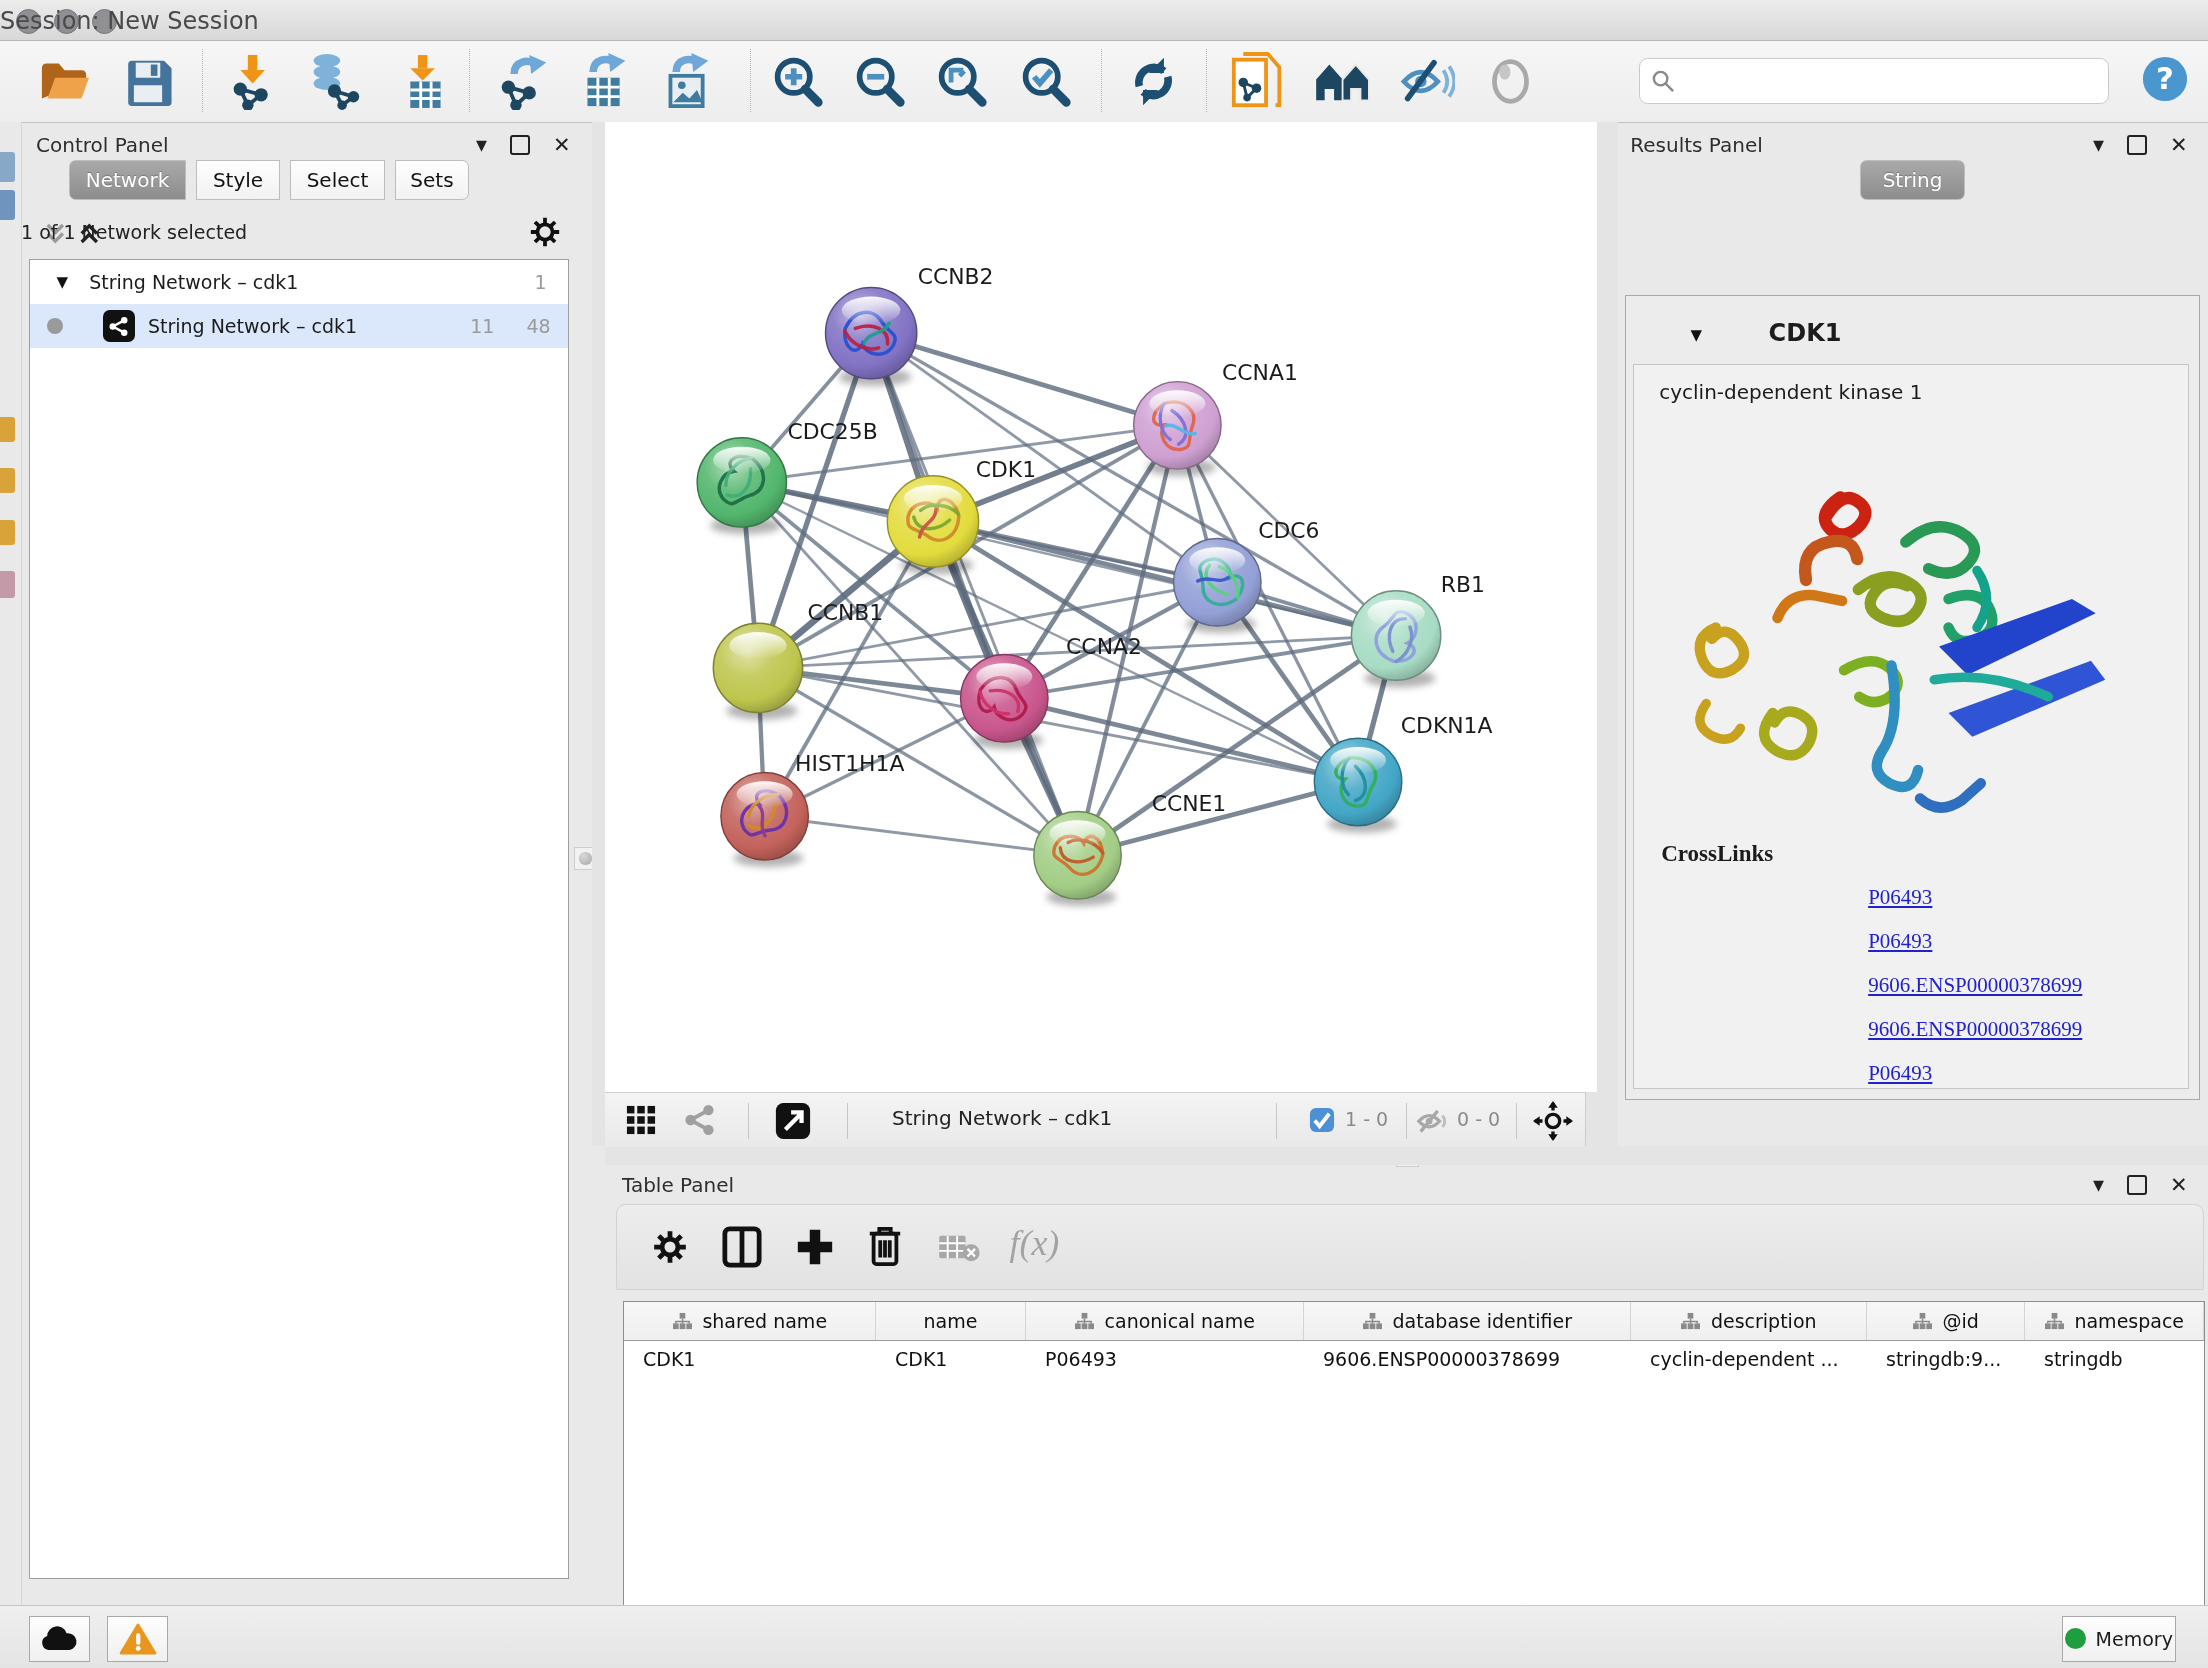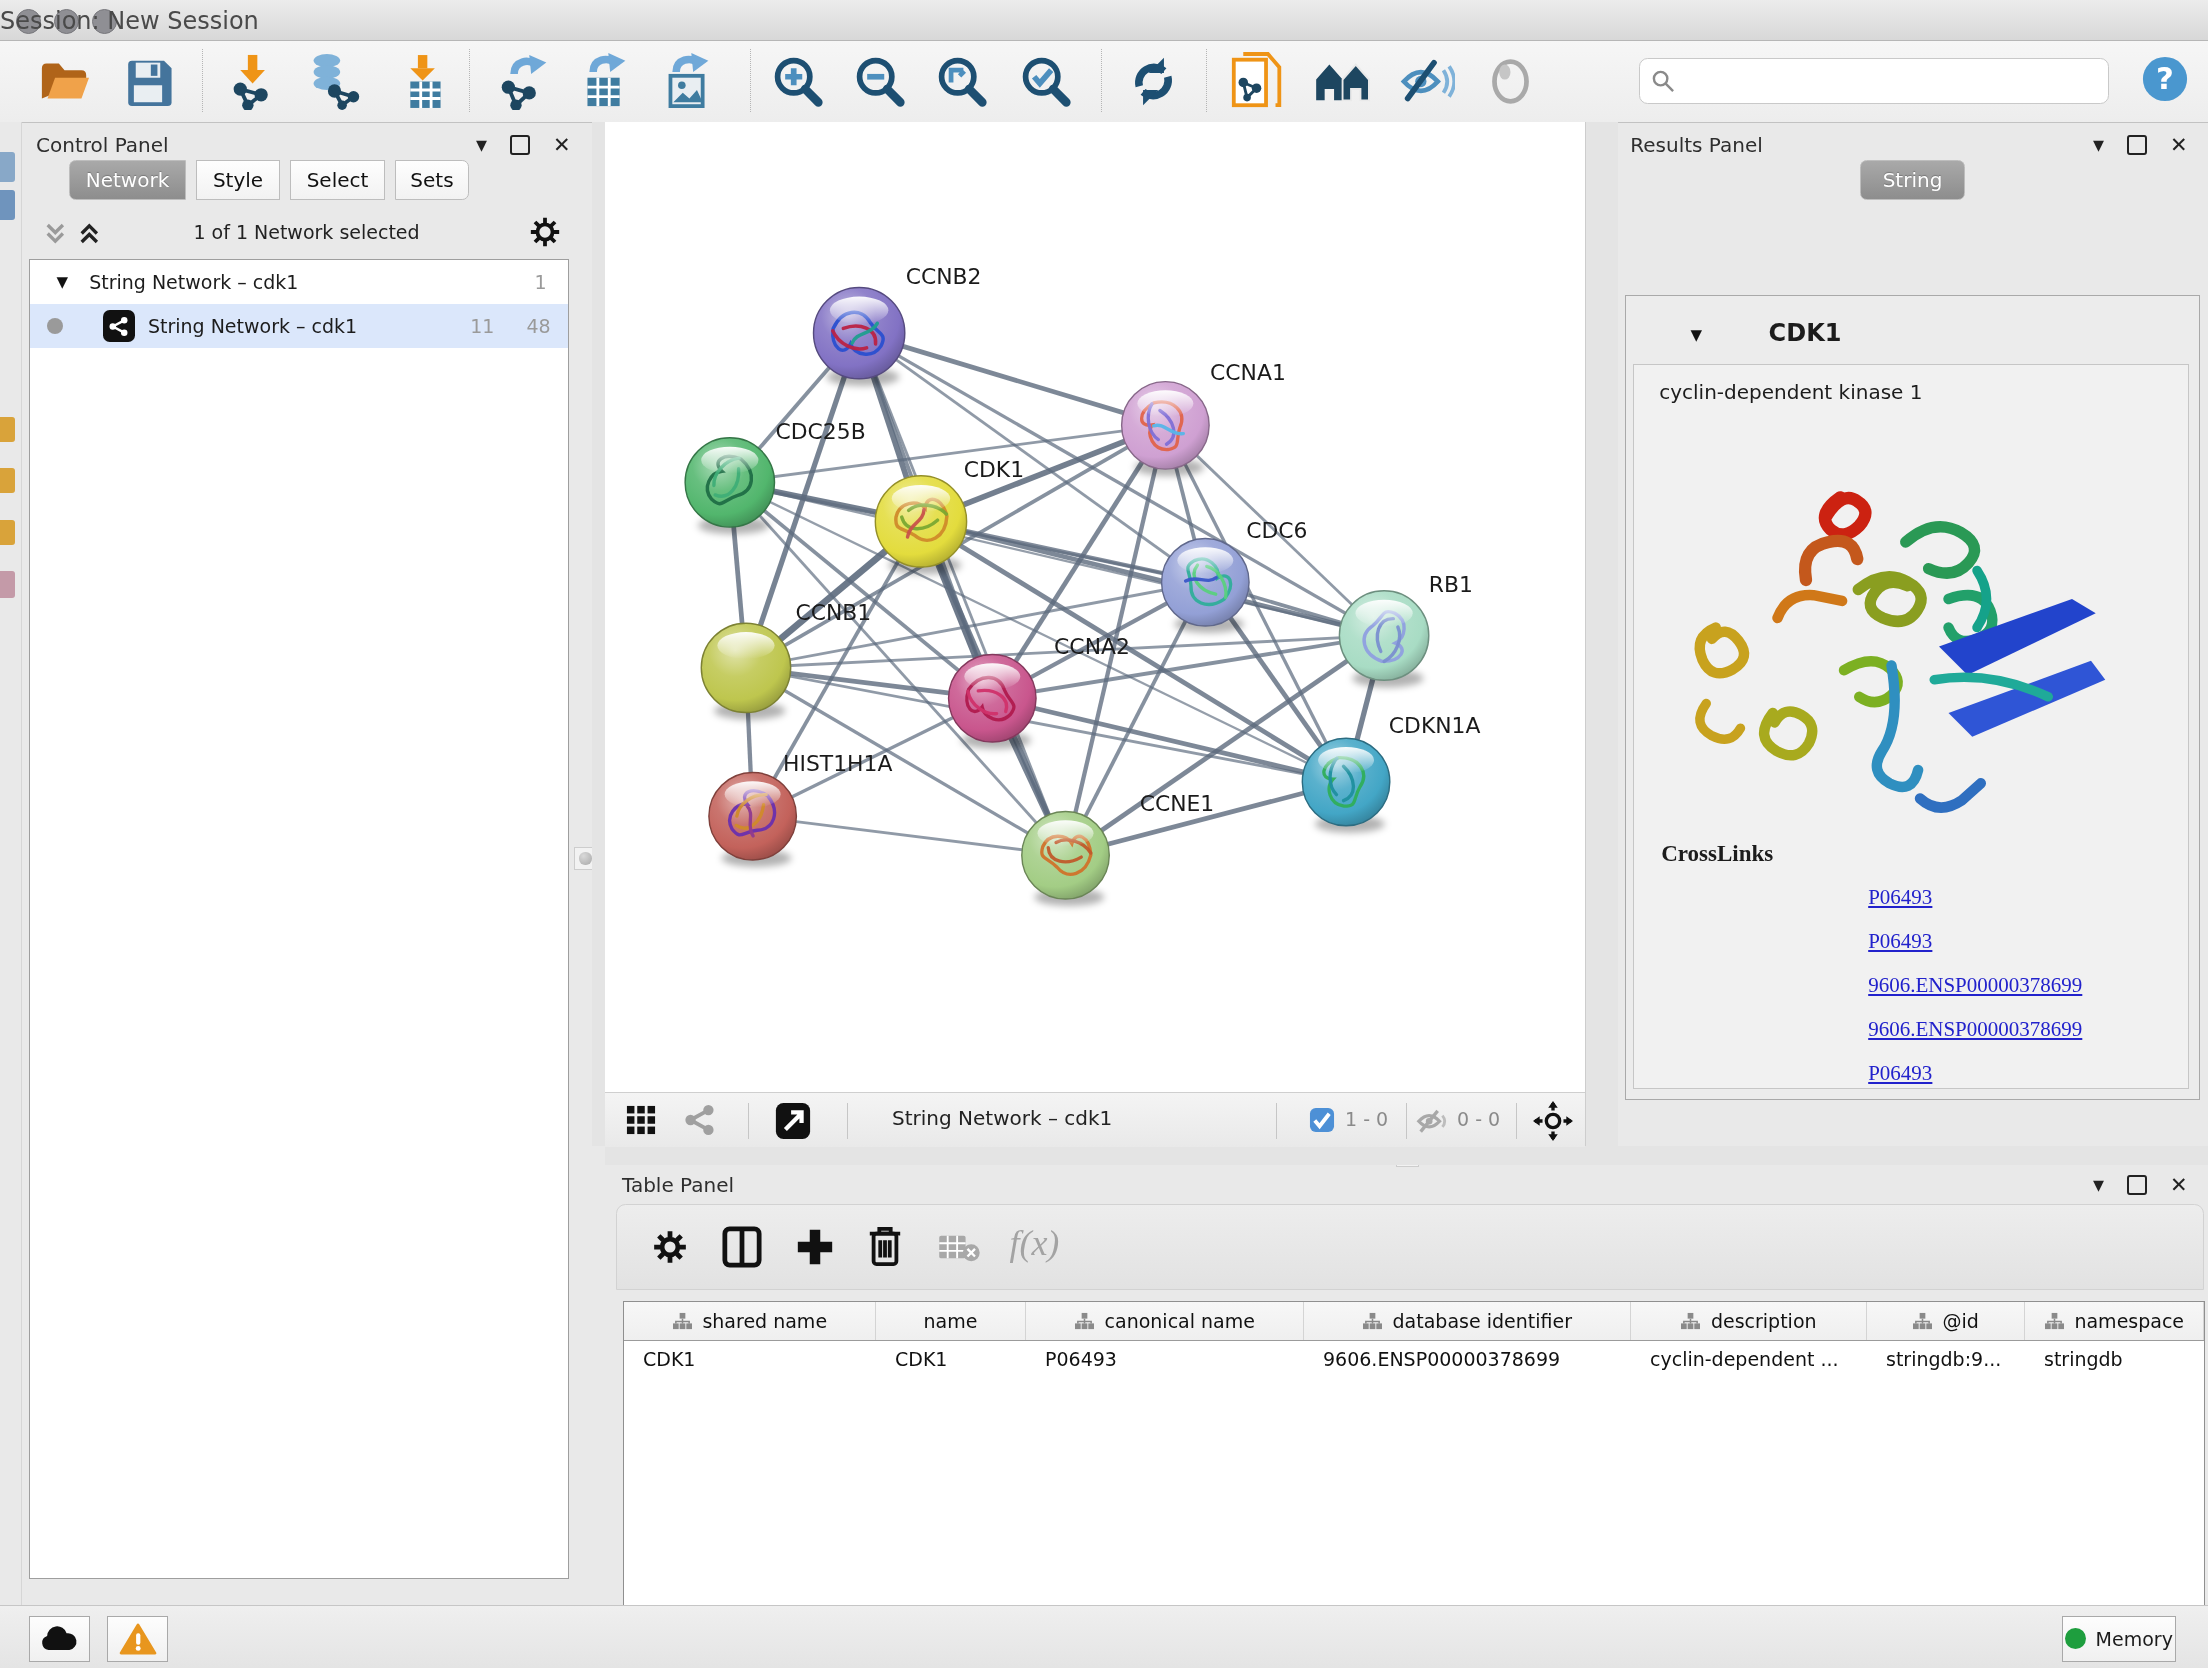--- a/index.html
+++ b/index.html
@@ -276,21 +276,21 @@
     </div>
 
     <span class="abs" style="left:21px;top:99px">
       <svg width="28.5" height="25" viewBox="0 0 30 26">
           <path d="M6 4 l8 8 8-8 M6 13 l8 8 8-8" stroke="#9a9a9a" stroke-width="3.5" fill="none"></path>
         </svg></span>
     <span class="abs" style="left:55px;top:99px">
       <svg width="28.5" height="25" viewBox="0 0 30 26">
           <path d="M6 22 l8-8 8 8 M6 13 l8-8 8 8" stroke="#222" stroke-width="3.5" fill="none"></path>
         </svg></span>
-    <div class="abs" style="left:0;top:99px;width:571px;text-align:center;font-size:19px;color:#222">1 of 1 Network selected</div>
+    <div class="abs" style="left:0;top:99px;width:571px;font-size:19px;color:#222">1 of 1 Network selected</div>
     <span class="abs" style="left:507px;top:93px">
       <svg width="34" height="34" viewBox="0 0 36 36">
         <g stroke="#111" stroke-width="4">
             <circle cx="18" cy="18" r="8" fill="none"></circle>
         <path d="M18 3 v6 M18 27 v6 M3 18 h6 M27 18 h6 M7.4 7.4 l4.2 4.2 M24.4 24.4 l4.2 4.2 M28.6 7.4 l-4.2 4.2 M11.6 24.4 l-4.2 4.2"></path>
           </g>
       </svg></span>
 
     <div class="abs listbox" style="left:7.6px;top:137px;width:538px;height:1318px;">
       <div style="height:44px;display:flex;align-items:center;">
@@ -323,21 +323,21 @@
   <div class="abs knob" style="left:1579px;top:622px">
       <i></i>
     </div>
   <div class="abs knob" style="left:1396px;top:1144px">
       <i></i>
     </div>
   <div class="abs" style="left:592px;top:122px;width:13.3px;height:1024px;background:#e4e4e4;border-right:1px solid #cdcdcd;"></div>
   <div class="abs" style="left:1585px;top:122px;width:32px;height:1024px;background:#e4e4e4;border-left:1px solid #cdcdcd;"></div>
   <div class="abs" style="left:605px;top:1146px;width:1604px;height:19px;background:#e4e4e4;"></div>
 
-  <div class="abs netcanvas" style="left:605px;top:122px;width:980px;height:970px;">
+  <div class="abs netcanvas" style="left:605px;top:122px;width:980px;height:970px;padding-left:12px;">
     <svg id="net-svg" width="980" height="970" viewBox="0 0 1030 1020">
         <defs>
           <filter id="nblur" x="-50%" y="-50%" width="200%" height="200%">
             <feGaussianBlur stdDeviation="4"></feGaussianBlur>
           </filter>
           <linearGradient id="gloss" x1="0" y1="0" x2="0" y2="1">
             <stop offset="0" stop-color="#ffffff" stop-opacity="0.95"></stop>
             <stop offset="1" stop-color="#ffffff" stop-opacity="0"></stop>
           </linearGradient>
           <radialGradient id="ng0" cx="38%" cy="30%" r="75%">

